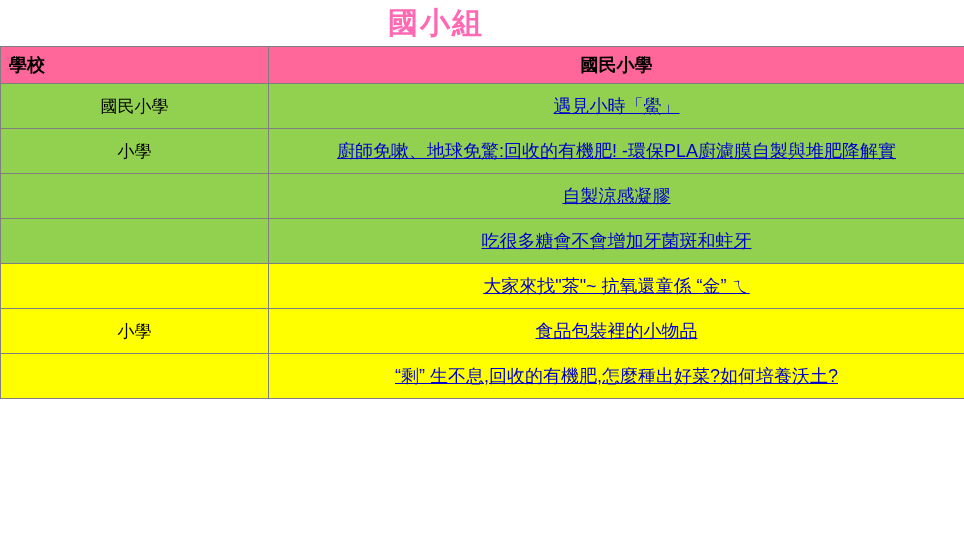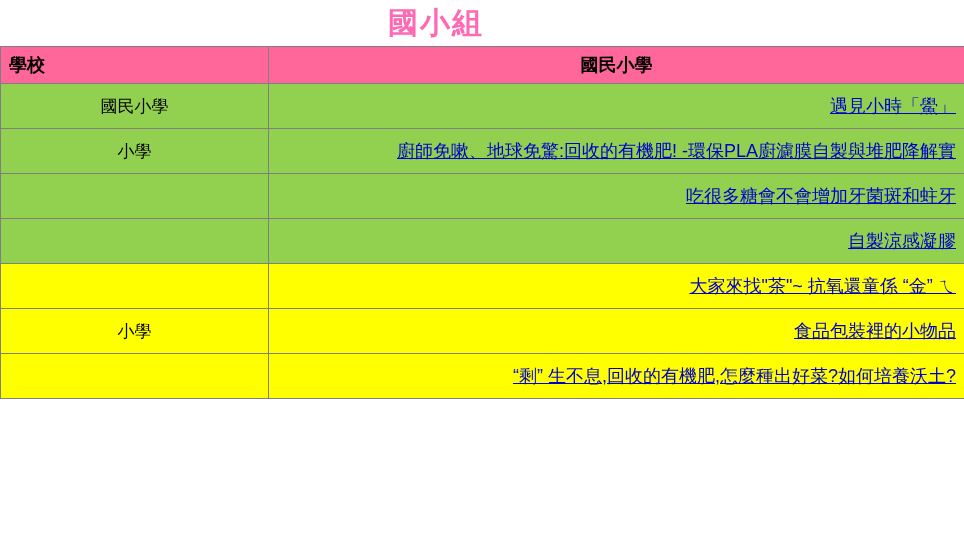--- a/index.html
+++ b/index.html
@@ -55,21 +55,21 @@
     height: 36px;
   }
   th.header.school { text-align: left; }
   th.header.work { text-align: center; }
 
   td.school {
     text-align: center;
     color: #000000;
   }
   td.work {
-    text-align: right;
+    text-align: center;
     margin-left: 48px;
   }
   td.green { background: #92d050; }
   td.yellow { background: #ffff00; }
 
   .link {
     color: #0000cc;
     text-decoration: underline;
     cursor: pointer;
     font-size: 18px;
@@ -97,25 +97,25 @@
       <tr>
         <td class="school green">國民小學</td>
         <td class="work green"><span class="link">遇見小時「鱟」</span></td>
       </tr>
       <tr>
         <td class="school green">小學</td>
         <td class="work green"><span class="link">廚師免嗽、地球免驚:回收的有機肥! -環保PLA廚濾膜自製與堆肥降解實</span></td>
       </tr>
       <tr>
         <td class="school green"></td>
-        <td class="work green"><span class="link">吃很多糖會不會增加牙菌斑和蛀牙</span></td>
+        <td class="work green"><span class="link">自製涼感凝膠</span></td>
       </tr>
       <tr>
         <td class="school green"></td>
-        <td class="work green"><span class="link">自製涼感凝膠</span></td>
+        <td class="work green"><span class="link">吃很多糖會不會增加牙菌斑和蛀牙</span></td>
       </tr>
       <tr>
         <td class="school yellow"></td>
         <td class="work yellow"><span class="link">大家來找"茶"~ 抗氧還童係 “金” ㄟ</span></td>
       </tr>
       <tr>
         <td class="school yellow">小學</td>
         <td class="work yellow"><span class="link">食品包裝裡的小物品</span></td>
       </tr>
       <tr>

